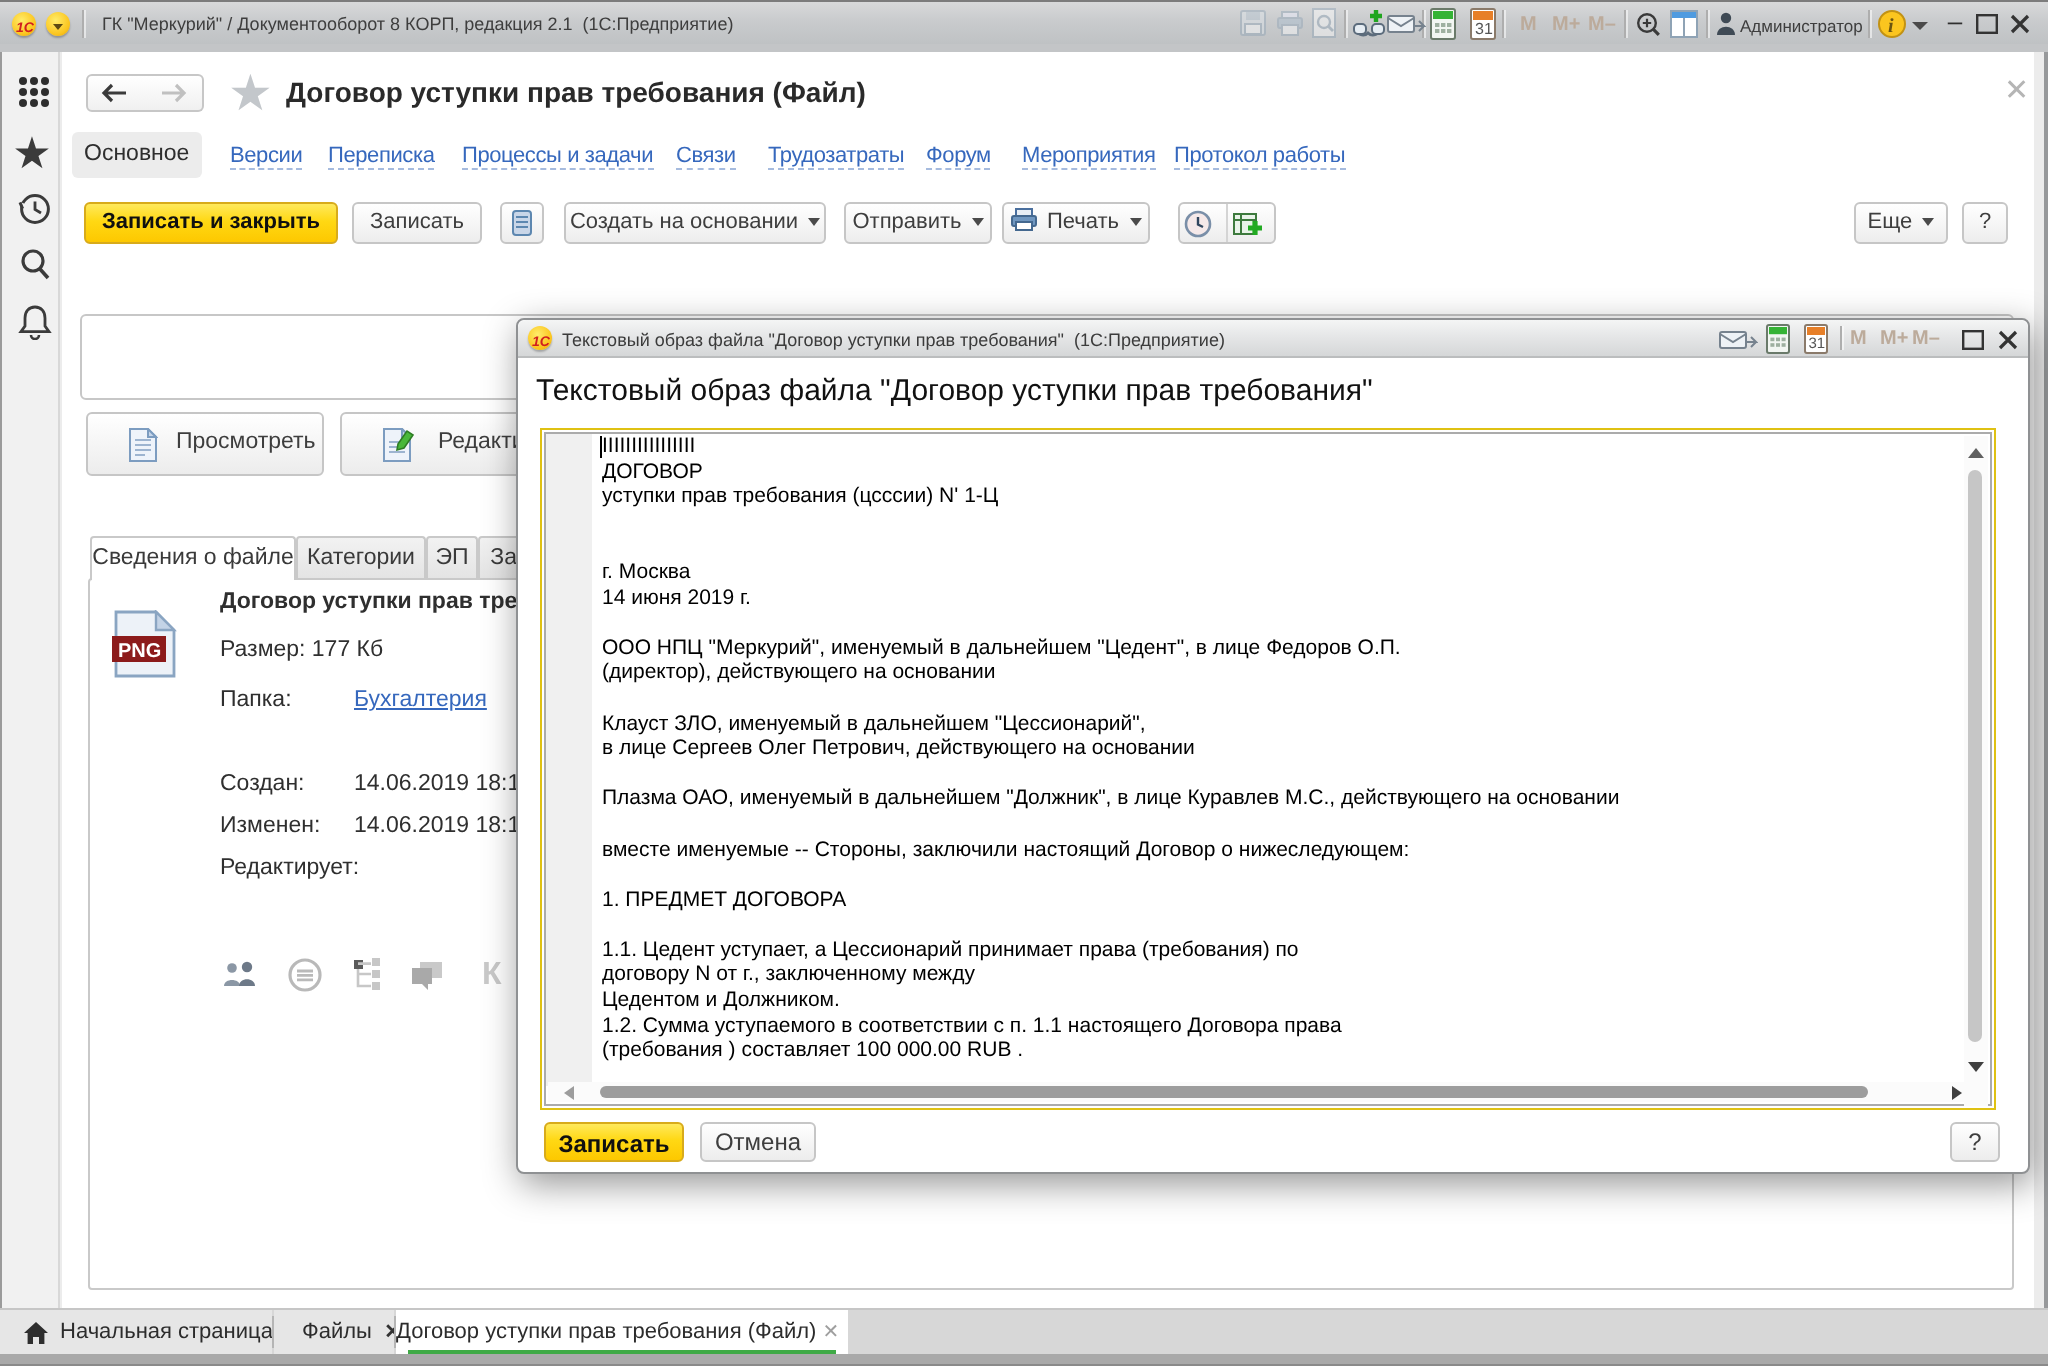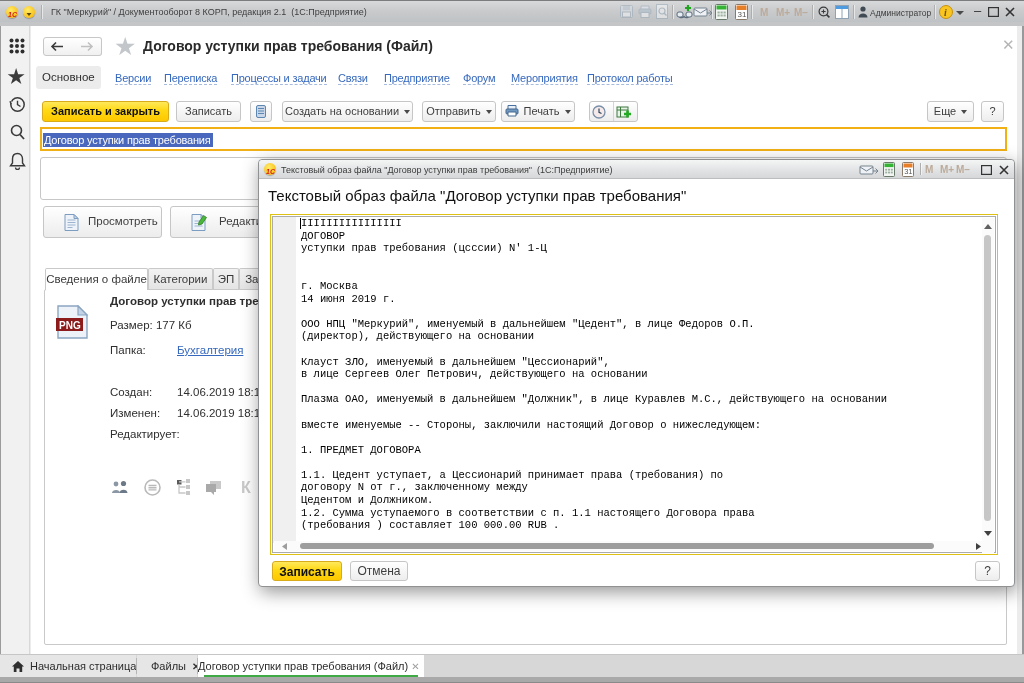--- a/index.html
+++ b/index.html
@@ -60,21 +60,21 @@
 .ttab { position:absolute; top:0; height:23px; font-size:11px; color:#2c2c2c; line-height:22px; white-space:nowrap; }
 .tsep { position:absolute; top:3px; width:1px; height:16px; background:#b5b5b5; }
 .tx { color:#5f5f5f; font-size:10px; }
 
 #modal { position:absolute; left:258px; top:159px; width:757px; height:428px; background:#ffffff; border:1px solid #8f9193; border-radius:4px; box-shadow:2px 5px 18px rgba(0,0,0,.42); }
 #mtitle { position:absolute; left:0; top:0; width:755px; height:19px; background:linear-gradient(#f4f5f5 0%, #e4e5e6 50%, #d5d7d8 100%); border-bottom:1px solid #bbbdbe; border-radius:4px 4px 0 0; }
 #mtitle .tb-text { top:5px; font-size:9px; color:#3b3b3b; }
 #mheader { position:absolute; left:9px; top:27px; font-size:15px; font-weight:400; color:#111; }
 #meditor { position:absolute; left:11px; top:54px; width:728px; height:341px; border:1px solid #dfc113; background:#fff; }
 #meditor-in { position:absolute; left:1px; top:1px; width:724px; height:337px; border:1px solid #ababab; }
-#mtext { position:absolute; left:28px; top:0px; font-family:Liberation Mono, monospace; font-size:10.5px; line-height:12.6px; color:#000; white-space:pre; }
+#mtext { position:absolute; left:28px; top:0px; font-family:Liberation Sans, sans-serif; font-size:10.5px; line-height:12.6px; color:#000; white-space:pre; }
 #cursor { position:absolute; left:27px; top:1px; width:1px; height:11px; background:#000; }
 
 #vsb { position:absolute; right:1px; top:1px; width:12px; height:335px; background:#fbfbfb; }
 #vsb-thumb { position:absolute; left:2px; top:17px; width:7px; height:286px; background:#c6c6c6; border-radius:4px; }
 #hsb { position:absolute; left:1px; bottom:1px; height:10px; width:710px; background:#fbfbfb; }
 #hsb-thumb { position:absolute; left:26px; top:2px; width:634px; height:6px; background:#9d9d9d; border-radius:3px; }
 .tri { position:absolute; }
 .mbtn { position:absolute; top:401px; height:20px; border-radius:3px; font-size:12px; text-align:center; }
 </style>
 </head>
@@ -88,21 +88,21 @@
     <div class="navbtn" id="nav2"><svg width="28" height="17">
           <path d="M9 8.5 H20 M16 4.5 L20 8.5 L16 12.5" stroke="#c0c0c0" stroke-width="1.6" fill="none"></path>
         </svg></div>
     <div id="star1">★</div>
     <div id="ftitle">Договор уступки прав требования (Файл)</div>
     <div id="tab-osn">Основное</div>
     <div class="flink" style="left:84px"><span>Версии</span></div>
     <div class="flink" style="left:133px"><span>Переписка</span></div>
     <div class="flink" style="left:200px"><span>Процессы и задачи</span></div>
     <div class="flink" style="left:307px"><span>Связи</span></div>
-    <div class="flink" style="left:353px"><span>Предприятие</span></div>
+    <div class="flink" style="left:353px"><span>Трудозатраты</span></div>
     <div class="flink" style="left:432px"><span>Форум</span></div>
     <div class="flink" style="left:480px"><span>Мероприятия</span></div>
     <div class="flink" style="left:556px"><span>Протокол работы</span></div>
     <div class="btn btn-y" style="left:11px;width:127px;">Записать и закрыть</div>
     <div class="btn" style="left:145px;width:65px;">Записать</div>
     <div class="btn" style="left:219px;width:22px;"><svg width="10" height="13" style="margin-top:3px">
           <rect x="0.5" y="0.5" width="9" height="12" rx="1.5" fill="#c9d6e8" stroke="#5d87b0"></rect>
           <path d="M2 3.5 h6 M2 6 h6 M2 8.5 h6" stroke="#5d87b0" stroke-width="1"></path>
         </svg></div>
     <div class="btn" style="left:251px;width:131px;">Создать на основании<span class="caret"></span></div>
@@ -118,23 +118,20 @@
         <circle cx="7" cy="7" r="6" fill="#f5e9e9" stroke="#7a8fa8" stroke-width="1.3"></circle>
         <path d="M7 3.5 V7.3 L9.5 8.5" stroke="#31465e" stroke-width="1.2" fill="none"></path>
       </svg>
     <svg class="abs" style="left:585px;top:83px" width="15" height="14">
         <rect x="1" y="2" width="11" height="10" fill="#e9f3e9" stroke="#3d7a3d"></rect>
         <path d="M1 5 h11 M4.5 2 v10" stroke="#3d7a3d"></path>
         <path d="M8 9 h7 M11.5 5.5 v7" stroke="#22aa22" stroke-width="2.6"></path>
       </svg>
     <div class="btn" style="left:896px;width:47px;">Еще<span class="caret"></span></div>
     <div class="btn" style="left:950px;width:23px;">?</div>
-    <div id="nameinput">
-        <div id="namesel">Договор уступки прав требования</div>
-      </div>
     <div id="descr">
         <span>Описание</span>
       </div>
     <div class="bigbtn" style="left:12px;width:119px;">
       <svg width="15" height="17">
           <path d="M1 .5 h9 l4 4 V16.5 H1 z" fill="#eef3fa" stroke="#7c9cc0"></path>
           <path d="M10 .5 l4 4 h-4 z" fill="#c6d6ea" stroke="#7c9cc0"></path>
           <path d="M3.5 6 h8 M3.5 8.5 h8 M3.5 11 h8 M3.5 13.5 h5" stroke="#9db4d0" stroke-width="1"></path>
         </svg>
       <i>Просмотреть</i>

